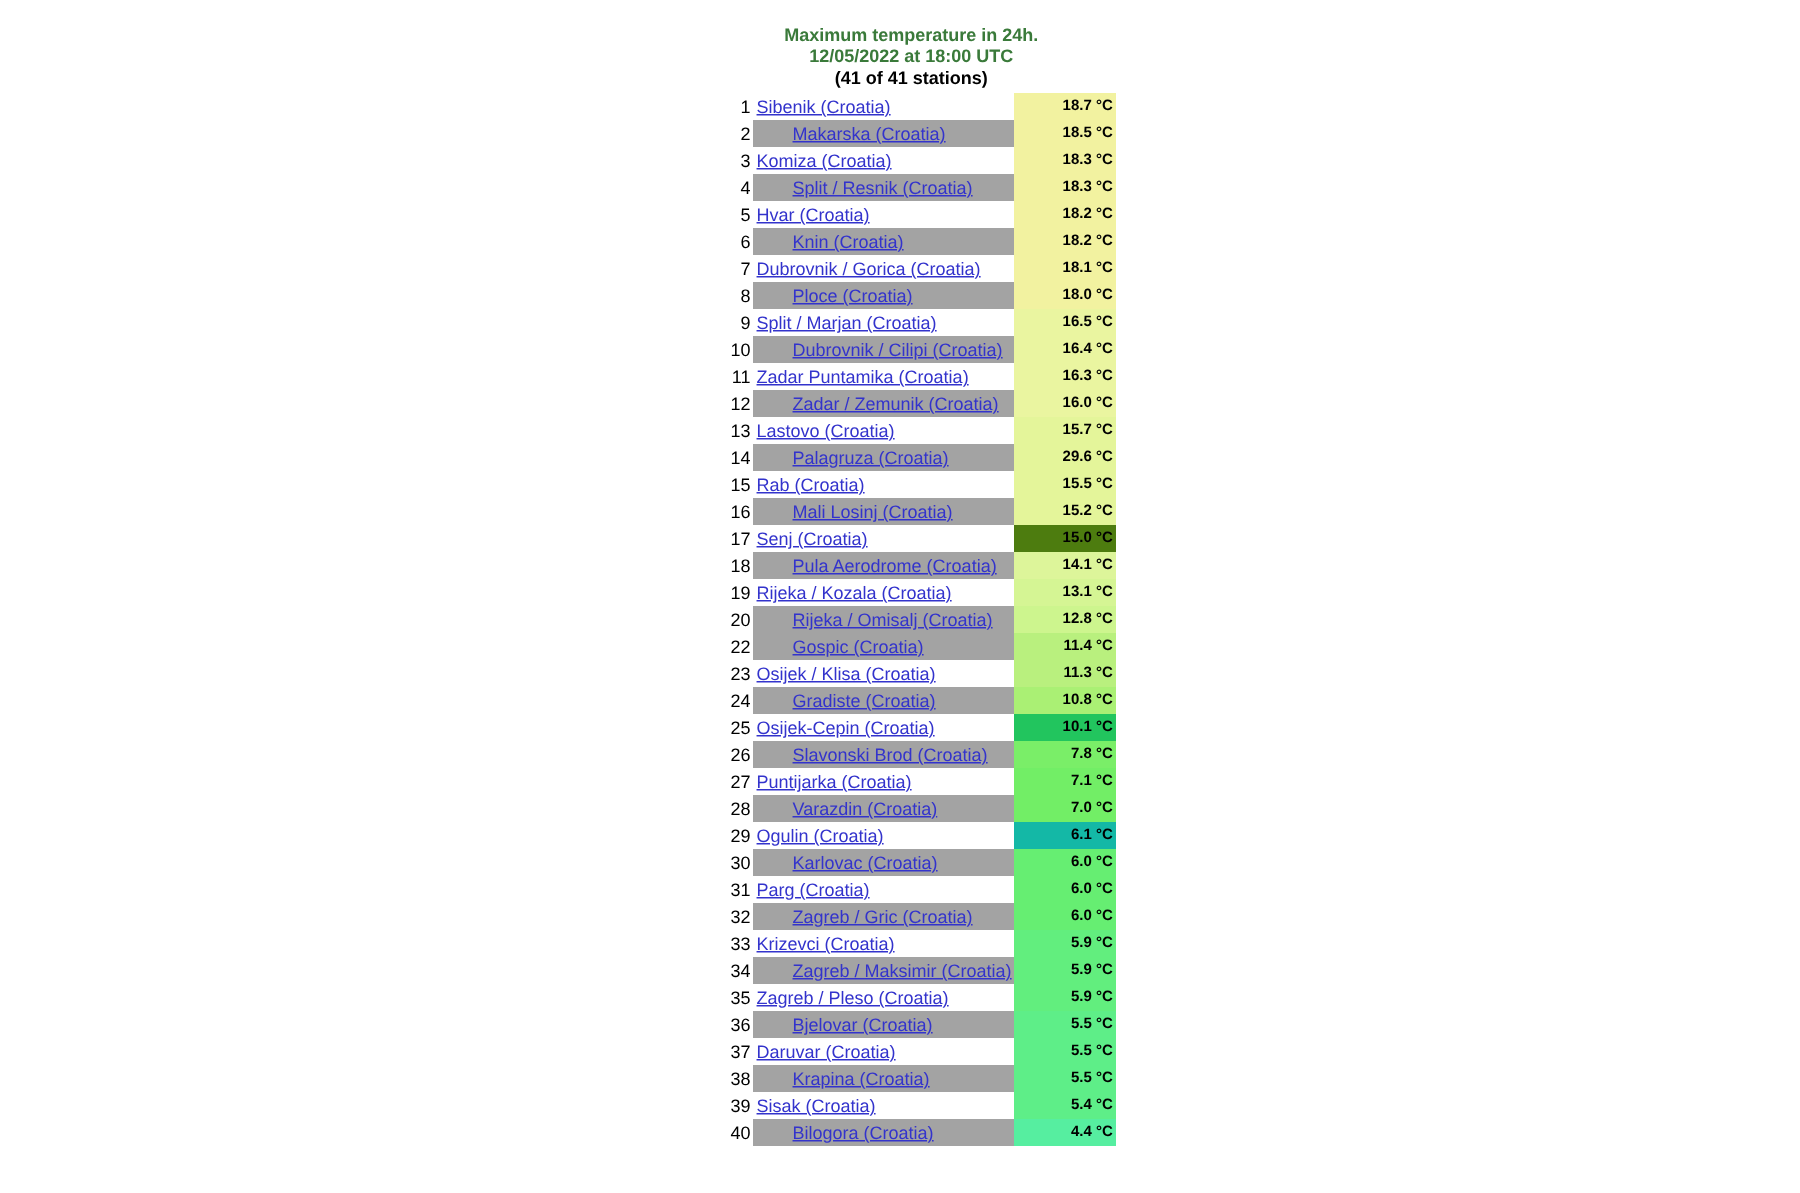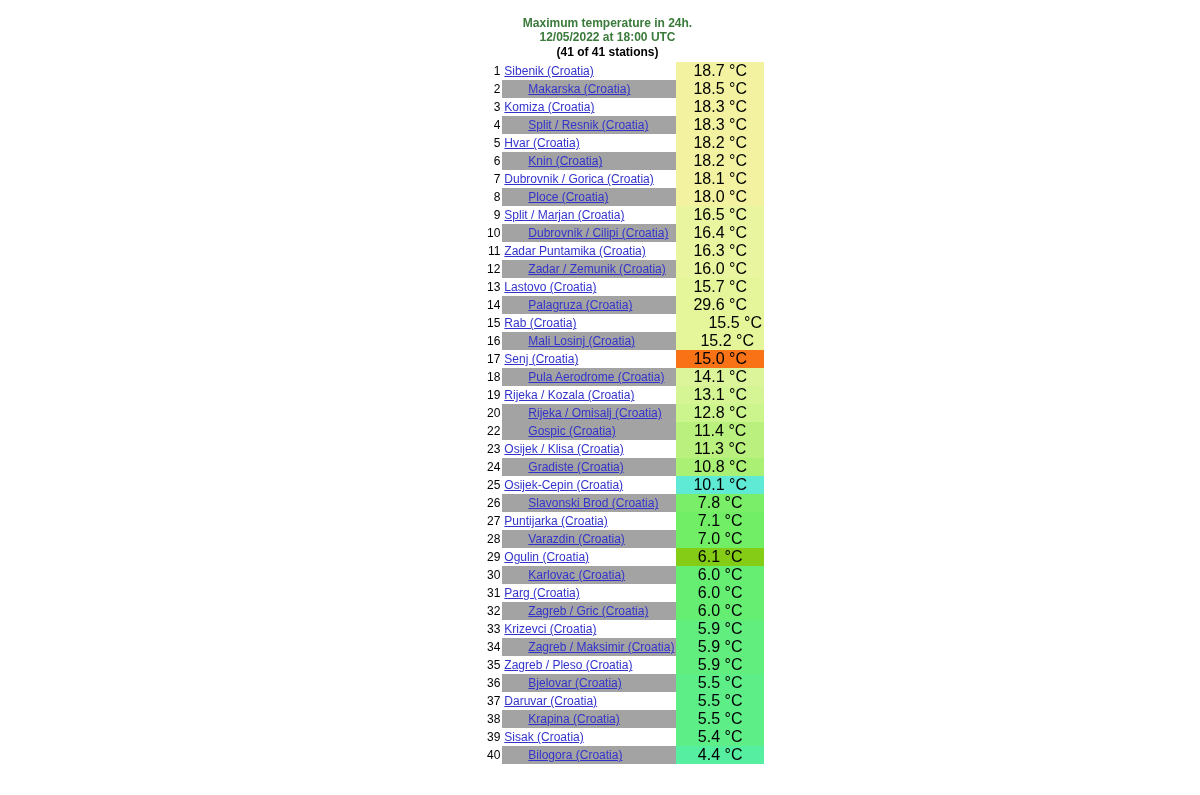--- a/index.html
+++ b/index.html
@@ -66,26 +66,26 @@
     text-align: left;
     width: 160px;
     padding-left: 3px;
   }
   td.station a {
     color: #3333cc;
     text-decoration: underline;
     font-size: 12px;
   }
   td.value {
-    text-align: center;
-    font-weight: normal;
+    text-align: right;
+    font-weight: bold;
     color: #000;
     width: 52px;
     padding-left: 5px;
-    font-size: 16px;
+    font-size: 10px;
   }
   .row-a td.station { background: #ffffff; }
   .row-b td.station { background: #a3a3a3; padding-left: 26px; }
 </style>
 </head>
 <body>
 
 <div id="page">
   <div class="table-wrap">
 
@@ -173,21 +173,21 @@
             <td class="value" style="background: rgb(228, 245, 154); padding-left: 32px;">15.5 °C</td>
           </tr>
           <tr class="row-b">
             <td class="rank">16</td>
             <td class="station"><a href="#">Mali Losinj (Croatia)</a></td>
             <td class="value" style="background: rgb(228, 245, 154); padding-left: 16px;">15.2 °C</td>
           </tr>
           <tr class="row-a">
             <td class="rank">17</td>
             <td class="station"><a href="#">Senj (Croatia)</a></td>
-            <td class="value" style="background: #f97316;">15.0 °C</td>
+            <td class="value" style="background: #4d7c0f;">15.0 °C</td>
           </tr>
           <tr class="row-b">
             <td class="rank">18</td>
             <td class="station"><a href="#">Pula Aerodrome (Croatia)</a></td>
             <td class="value" style="background: rgb(221, 245, 154);">14.1 °C</td>
           </tr>
           <tr class="row-a">
             <td class="rank">19</td>
             <td class="station"><a href="#">Rijeka / Kozala (Croatia)</a></td>
             <td class="value" style="background: rgb(213, 245, 148);">13.1 °C</td>
@@ -208,41 +208,41 @@
             <td class="value" style="background: rgb(185, 240, 126);">11.3 °C</td>
           </tr>
           <tr class="row-b">
             <td class="rank">24</td>
             <td class="station"><a href="#">Gradiste (Croatia)</a></td>
             <td class="value" style="background: rgb(170, 240, 116);">10.8 °C</td>
           </tr>
           <tr class="row-a">
             <td class="rank">25</td>
             <td class="station"><a href="#">Osijek-Cepin (Croatia)</a></td>
-            <td class="value" style="background: #5eead4;">10.1 °C</td>
+            <td class="value" style="background: #22c55e;">10.1 °C</td>
           </tr>
           <tr class="row-b">
             <td class="rank">26</td>
             <td class="station"><a href="#">Slavonski Brod (Croatia)</a></td>
             <td class="value" style="background: rgb(122, 238, 104);">7.8 °C</td>
           </tr>
           <tr class="row-a">
             <td class="rank">27</td>
             <td class="station"><a href="#">Puntijarka (Croatia)</a></td>
             <td class="value" style="background: rgb(114, 238, 102);">7.1 °C</td>
           </tr>
           <tr class="row-b">
             <td class="rank">28</td>
             <td class="station"><a href="#">Varazdin (Croatia)</a></td>
             <td class="value" style="background: rgb(114, 238, 102);">7.0 °C</td>
           </tr>
           <tr class="row-a">
             <td class="rank">29</td>
             <td class="station"><a href="#">Ogulin (Croatia)</a></td>
-            <td class="value" style="background: #84cc16;">6.1 °C</td>
+            <td class="value" style="background: #14b8a6;">6.1 °C</td>
           </tr>
           <tr class="row-b">
             <td class="rank">30</td>
             <td class="station"><a href="#">Karlovac (Croatia)</a></td>
             <td class="value" style="background: rgb(102, 238, 114);">6.0 °C</td>
           </tr>
           <tr class="row-a">
             <td class="rank">31</td>
             <td class="station"><a href="#">Parg (Croatia)</a></td>
             <td class="value" style="background: rgb(102, 238, 114);">6.0 °C</td>

